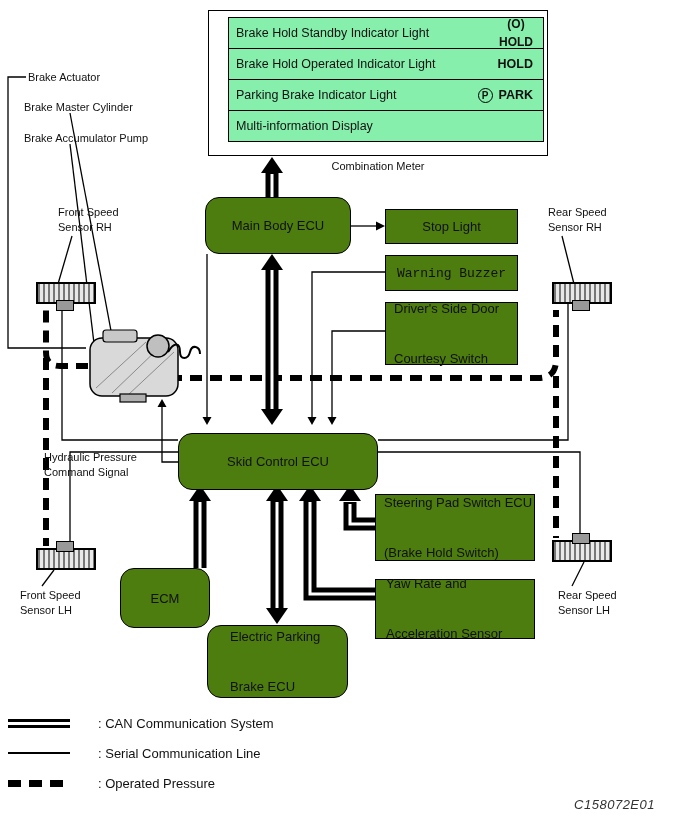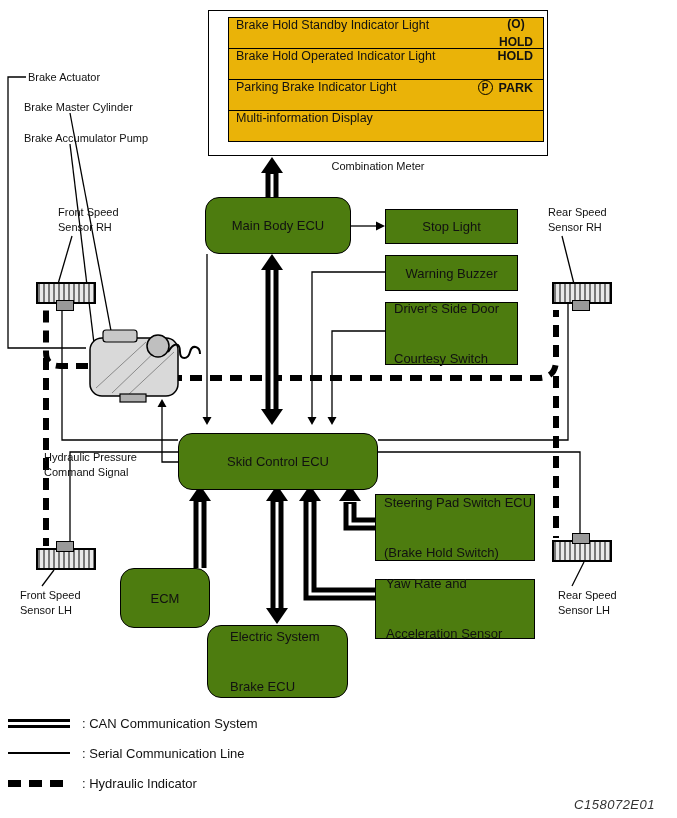--- a/index.html
+++ b/index.html
@@ -14,35 +14,35 @@
     font-size:13px;text-align:center;box-sizing:border-box;
   }
   .rounded{border-radius:14px;}
   .multi{flex-direction:column;align-items:flex-start;justify-content:center;text-align:left;gap:34px;}
   .multi span{display:block;line-height:16px;}
   .lbl{position:absolute;font-size:11px;line-height:15px;white-space:nowrap;}
   .meter-outer{position:absolute;left:208px;top:10px;width:340px;height:146px;border:1.5px solid #000;box-sizing:border-box;background:#fff;}
   .meter-rows{position:absolute;left:19px;top:6px;width:316px;}
   .meter-row{
     position:relative;height:32px;border:1px solid #000;margin-top:-1px;box-sizing:border-box;
-    display:flex;align-items:flex-start;font-size:12.5px;background:#eab308;
+    display:flex;align-items:center;font-size:12.5px;background:#86efac;
   }
   .meter-row:first-child{margin-top:0;}
   .meter-row .rlabel{padding-left:7px;flex:1;text-align:left;}
   .meter-row .ricon{padding-right:10px;font-weight:bold;display:flex;align-items:center;gap:6px;}
   .icon-stack{display:flex;flex-direction:column;align-items:center;line-height:12px;font-size:12px;}
   .circle-p{
     display:inline-flex;width:15px;height:15px;border:1.6px solid #000;border-radius:50%;
     align-items:center;justify-content:center;font-size:10px;font-weight:bold;box-sizing:border-box;
   }
   .wheel{position:absolute;width:60px;height:22px;border:2px solid #000;box-sizing:border-box;
     background:repeating-linear-gradient(90deg,#777 0 2px,#e8e8e8 2px 5px);}
   .wheel .sensor{position:absolute;left:18px;bottom:-9px;width:16px;height:9px;background:#999;border:1.5px solid #000;}
   .legend{position:absolute;left:8px;top:708px;}
-  .legend-row{display:flex;align-items:center;gap:12px;height:30px;}
+  .legend-row{display:flex;align-items:center;gap:28px;height:30px;}
   .sym{width:62px;}
   .sym-can{height:9px;background:linear-gradient(#000 0 3px,#fff 3px 6px,#000 6px 9px);}
   .sym-serial{height:2px;background:#000;}
   .sym-hyd{height:7px;background:repeating-linear-gradient(90deg,#000 0 13px,#fff 13px 21px);}
   .legend-row .ltext{font-size:13px;}
   .code{position:absolute;right:22px;top:797px;font-size:13px;color:#333;letter-spacing:.5px;font-style:italic;}
 </style>
 </head>
 <body>
 
@@ -150,37 +150,37 @@
       </div>
       <div class="meter-row">
         <span class="rlabel">Multi-information Display</span>
       </div>
     </div>
   </div>
   <div class="lbl" style="left:208px;top:159px;width:340px;text-align:center;">Combination Meter</div>
 
   <div class="box rounded" style="left:205px;top:197px;width:146px;height:57px;">Main Body ECU</div>
   <div class="box" style="left:385px;top:209px;width:133px;height:35px;">Stop Light</div>
-  <div class="box" style="left:385px;top:255px;width:133px;height:36px;">Warning Buzzer</div>
+  <div class="box" style="left:385px;top:255px;width:133px;height:36px;font-family:Liberation Mono, monospace;">Warning Buzzer</div>
   <div class="box multi" style="left:385px;top:302px;width:133px;height:63px;padding-left:8px;">
     <span>Driver's Side Door</span>
     <span>Courtesy Switch</span>
   </div>
   <div class="box rounded" style="left:178px;top:433px;width:200px;height:57px;">Skid Control ECU</div>
   <div class="box multi" style="left:375px;top:494px;width:160px;height:67px;padding-left:8px;">
     <span>Steering Pad Switch ECU</span>
     <span>(Brake Hold Switch)</span>
   </div>
   <div class="box multi" style="left:375px;top:579px;width:160px;height:60px;padding-left:10px;">
     <span>Yaw Rate and</span>
     <span>Acceleration Sensor</span>
   </div>
   <div class="box rounded" style="left:120px;top:568px;width:90px;height:60px;">ECM</div>
   <div class="box rounded multi" style="left:207px;top:625px;width:141px;height:73px;padding-left:22px;">
-    <span>Electric System</span>
+    <span>Electric Parking</span>
     <span>Brake ECU</span>
   </div>
 
   <div class="wheel" style="left:36px;top:282px;">
       <div class="sensor"></div>
     </div>
   <div class="wheel" style="left:552px;top:282px;">
       <div class="sensor"></div>
     </div>
   <div class="wheel" style="left:36px;top:548px;">
@@ -219,18 +219,18 @@
     <div class="legend-row">
       <div class="sym sym-can"></div>
       <div class="ltext">: CAN Communication System</div>
     </div>
     <div class="legend-row">
       <div class="sym sym-serial"></div>
       <div class="ltext">: Serial Communication Line</div>
     </div>
     <div class="legend-row">
       <div class="sym sym-hyd"></div>
-      <div class="ltext">: Hydraulic Indicator</div>
+      <div class="ltext">: Operated Pressure</div>
     </div>
   </div>
 
   <div class="code">C158072E01</div>
 </div>
 
 </body></html>

